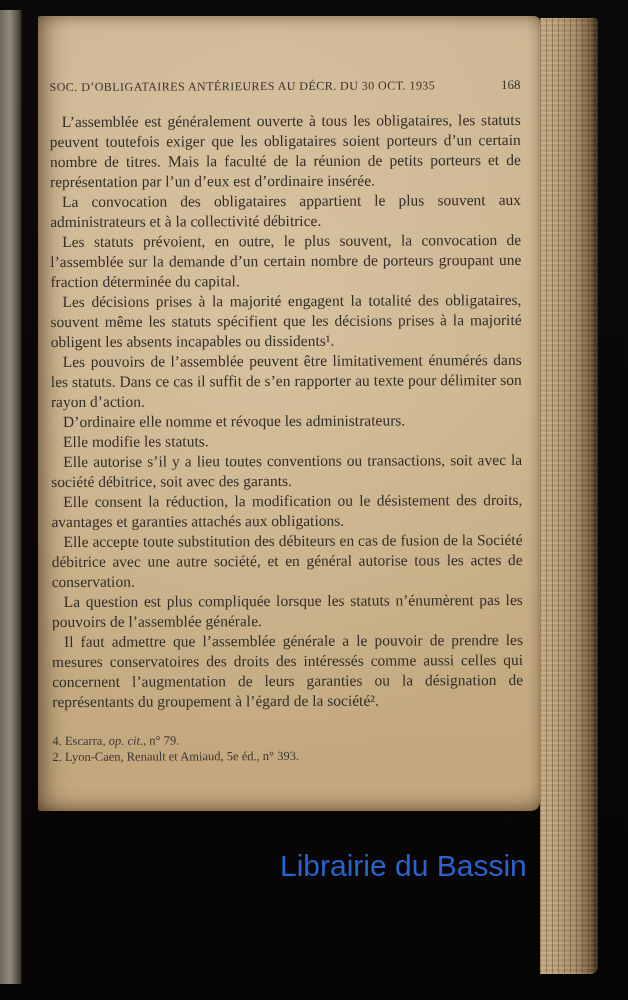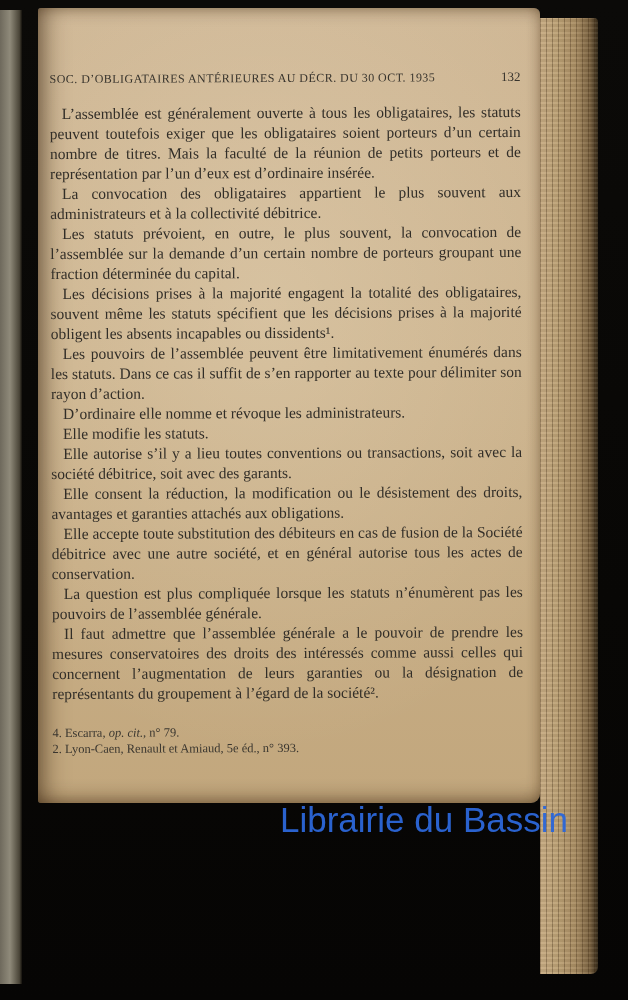--- a/index.html
+++ b/index.html
@@ -10,21 +10,21 @@
     font-family:"Liberation Serif","DejaVu Serif",serif;
   }
   .photo{position:relative;width:628px;height:1000px;
     background:linear-gradient(180deg,#0b0a08 0%,#080705 60%,#060504 100%);}
 
   
   .facing-edge{position:absolute;left:0;top:10px;width:22px;height:974px;
     background:linear-gradient(90deg,#6e695c 0%,#8f8a7a 45%,#4a4538 88%,#15120d 100%);}
 
   
-  .page{position:absolute;left:38px;top:8px;width:502px;height:795px;
+  .page{position:absolute;left:38px;top:16px;width:502px;height:795px;
     background:
       radial-gradient(120% 90% at 45% 38%, rgba(255,246,225,0.22), rgba(0,0,0,0) 62%),
       linear-gradient(180deg,#cfb795 0%,#cbb28c 45%,#c2a77d 100%);
     border-radius:3px 6px 9px 3px;
     box-shadow:
       inset 16px 0 24px -10px rgba(46,26,8,0.55),
       inset -6px 0 14px -6px rgba(66,40,14,0.30),
       inset 0 -12px 20px -10px rgba(60,36,12,0.45),
       inset 0 9px 16px -10px rgba(60,36,12,0.35);
   }
@@ -43,37 +43,37 @@
   .footnotes i{font-style:italic}
 
   
   .edges{position:absolute;left:540px;top:18px;width:58px;height:956px;
     background:
       repeating-linear-gradient(0deg, rgba(255,255,255,0.05) 0 2px, rgba(0,0,0,0.06) 2px 5px),
       repeating-linear-gradient(90deg, rgba(58,36,14,0.32) 0 1px, rgba(0,0,0,0) 1px 6px),
       linear-gradient(90deg,#c7ac83 0%,#bda276 30%,#a98d63 62%,#7c6442 86%,#352a19 100%);
     border-radius:0 4px 7px 0;}
 
-  .watermark{position:absolute;left:280px;top:800px;z-index:5;
+  .watermark{position:absolute;left:280px;top:849px;z-index:5;
     font-family:"Liberation Sans","DejaVu Sans",sans-serif;
-    font-size:35px;font-weight:400;white-space:nowrap;opacity:0.95;}
+    font-size:30px;font-weight:400;white-space:nowrap;opacity:0.95;}
 </style>
 </head>
 <body>
 
 <div class="photo">
 
   <div class="facing-edge"></div>
 
   <div class="page">
     <div class="page-inner">
 
       <div class="running-head">
         <span>SOC. D’OBLIGATAIRES ANTÉRIEURES AU DÉCR. DU 30 OCT. 1935</span>
-        <span class="page-num">132</span>
+        <span class="page-num">168</span>
       </div>
 
       <div class="body-text">
         <p>L’assemblée est généralement ouverte à tous les obligataires, les statuts peuvent toutefois exiger que les obligataires soient porteurs d’un certain nombre de titres. Mais la faculté de la réunion de petits porteurs et de représentation par l’un d’eux est d’ordinaire insérée.</p>
         <p>La convocation des obligataires appartient le plus souvent aux administrateurs et à la collectivité débitrice.</p>
         <p>Les statuts prévoient, en outre, le plus souvent, la convocation de l’assemblée sur la demande d’un certain nombre de porteurs groupant une fraction déterminée du capital.</p>
         <p>Les décisions prises à la majorité engagent la totalité des obligataires, souvent même les statuts spécifient que les décisions prises à la majorité obligent les absents incapables ou dissidents¹.</p>
         <p>Les pouvoirs de l’assemblée peuvent être limitativement énumérés dans les statuts. Dans ce cas il suffit de s’en rapporter au texte pour délimiter son rayon d’action.</p>
         <p>D’ordinaire elle nomme et révoque les administrateurs.</p>
         <p>Elle modifie les statuts.</p>

